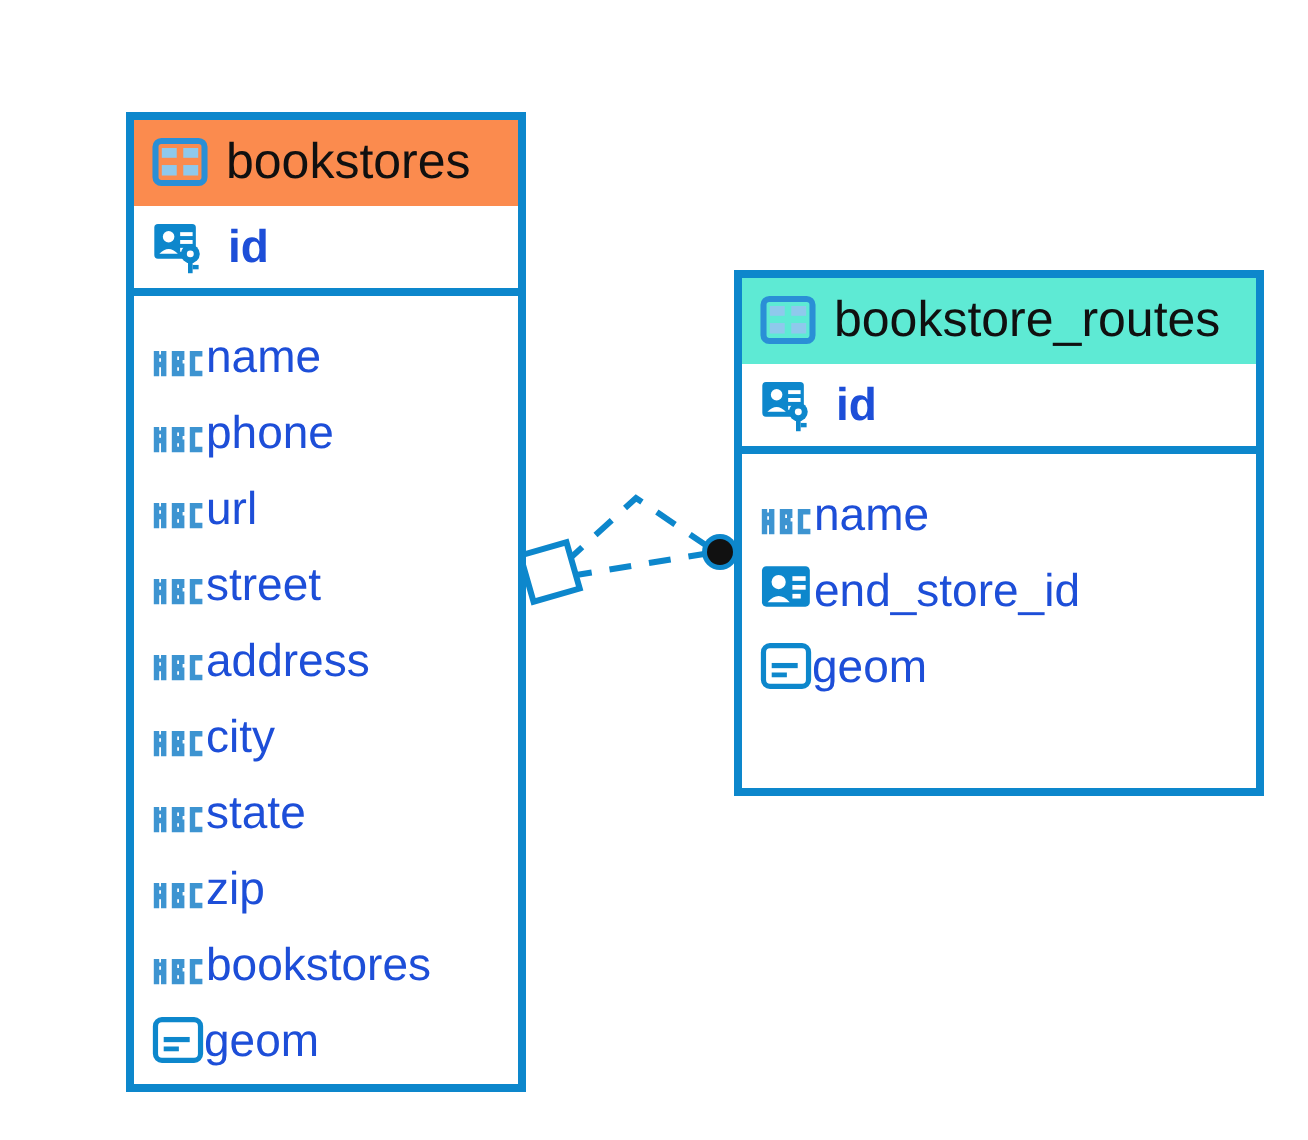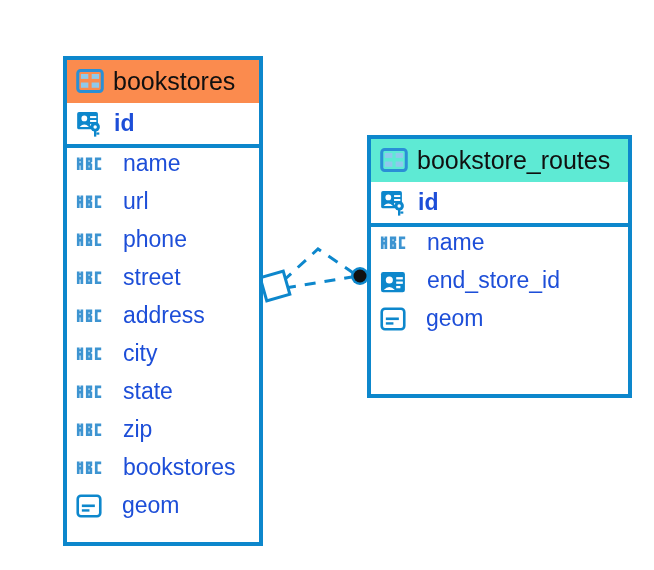--- a/index.html
+++ b/index.html
@@ -60,22 +60,22 @@
   .pk-row .field-label {
     font-weight: bold;
   }
 
   .field-list {
     padding: 4px 0 6px 0;
   }
   .field-row {
     box-sizing: border-box;
     display: flex;
-    align-items: flex-start;
-    gap: 20px;
+    align-items: flex-end;
+    gap: 0;
     padding: 0 9px;
     height: 38px;
   }
   .field-label {
     font-size: 23px;
     color: #1d4ed8;
     line-height: 1;
     white-space: nowrap;
   }
 
@@ -170,33 +170,33 @@
       <div class="field-row">
         <span class="icon icon-abc">
           <svg viewBox="0 0 30 22" width="27" height="20">
             <g fill="#3d94d1">
               <path d="M1 20 V6 h3 v2 h1 V6 h3 v14 h-3 v-5 h-1 v5 z M4 10 v2 h1 v-2 z"></path>
               <path d="M11 20 V6 h7 v5 h-1 v2 h1 v7 z M14 9 v2 h1 V9 z M14 15 v2 h1 v-2 z"></path>
               <path d="M21 20 V6 h7 v3 h-4 v8 h4 v3 z"></path>
             </g>
           </svg>
         </span>
+        <span class="field-label">phone</span>
+      </div>
+      <div class="field-row">
+        <span class="icon icon-abc">
+          <svg viewBox="0 0 30 22" width="27" height="20">
+            <g fill="#3d94d1">
+              <path d="M1 20 V6 h3 v2 h1 V6 h3 v14 h-3 v-5 h-1 v5 z M4 10 v2 h1 v-2 z"></path>
+              <path d="M11 20 V6 h7 v5 h-1 v2 h1 v7 z M14 9 v2 h1 V9 z M14 15 v2 h1 v-2 z"></path>
+              <path d="M21 20 V6 h7 v3 h-4 v8 h4 v3 z"></path>
+            </g>
+          </svg>
+        </span>
         <span class="field-label">url</span>
-      </div>
-      <div class="field-row">
-        <span class="icon icon-abc">
-          <svg viewBox="0 0 30 22" width="27" height="20">
-            <g fill="#3d94d1">
-              <path d="M1 20 V6 h3 v2 h1 V6 h3 v14 h-3 v-5 h-1 v5 z M4 10 v2 h1 v-2 z"></path>
-              <path d="M11 20 V6 h7 v5 h-1 v2 h1 v7 z M14 9 v2 h1 V9 z M14 15 v2 h1 v-2 z"></path>
-              <path d="M21 20 V6 h7 v3 h-4 v8 h4 v3 z"></path>
-            </g>
-          </svg>
-        </span>
-        <span class="field-label">phone</span>
       </div>
       <div class="field-row">
         <span class="icon icon-abc">
           <svg viewBox="0 0 30 22" width="27" height="20">
             <g fill="#3d94d1">
               <path d="M1 20 V6 h3 v2 h1 V6 h3 v14 h-3 v-5 h-1 v5 z M4 10 v2 h1 v-2 z"></path>
               <path d="M11 20 V6 h7 v5 h-1 v2 h1 v7 z M14 9 v2 h1 V9 z M14 15 v2 h1 v-2 z"></path>
               <path d="M21 20 V6 h7 v3 h-4 v8 h4 v3 z"></path>
             </g>
           </svg>

